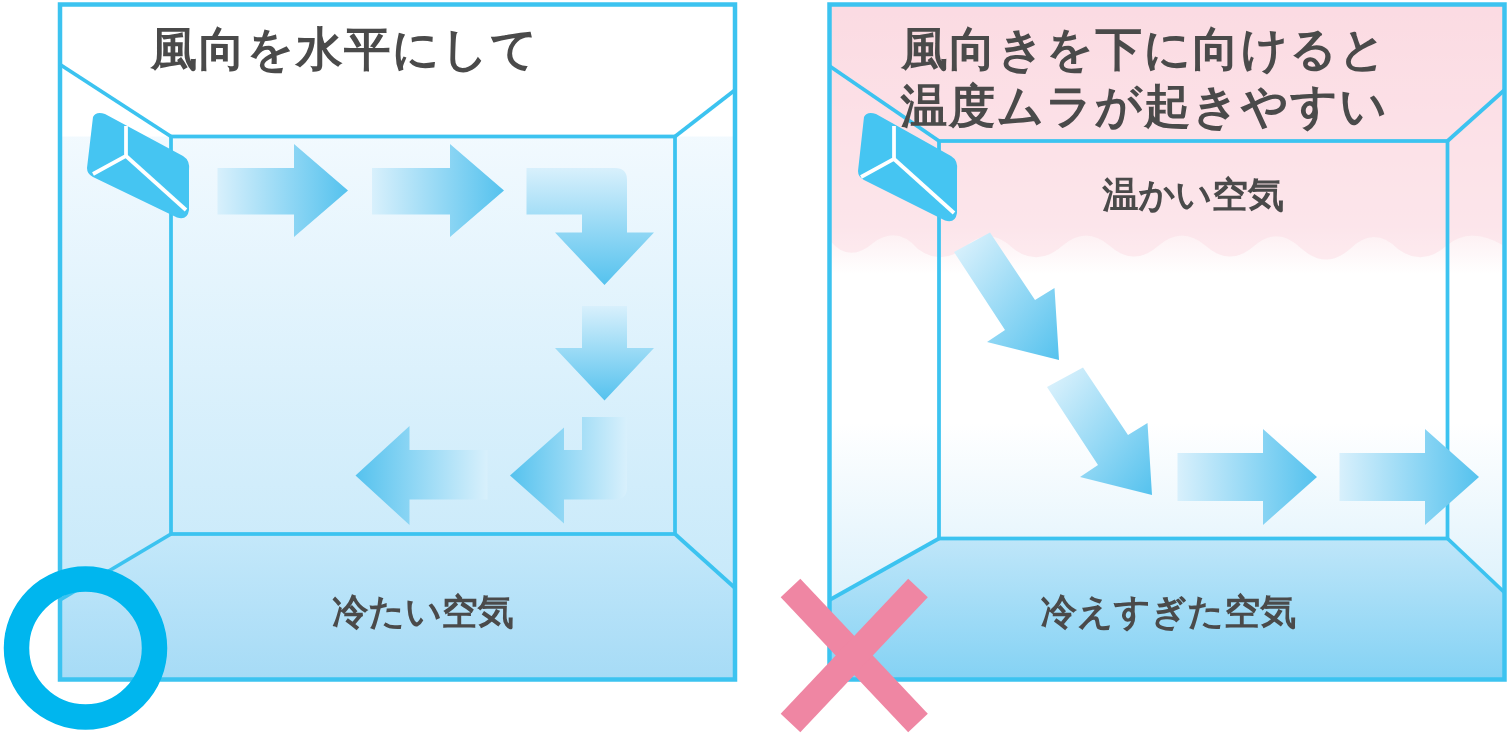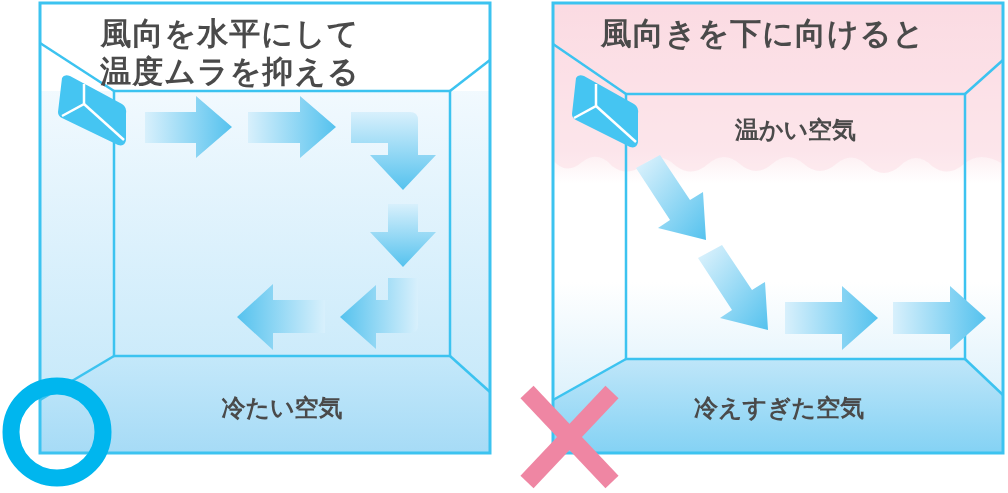--- a/index.html
+++ b/index.html
@@ -117,21 +117,21 @@
   </g>
 
   <g>
     <line x1="527" y1="392" x2="612" y2="482" stroke="#ef86a3" stroke-width="18"></line>
     <line x1="612" y1="392" x2="527" y2="482" stroke="#ef86a3" stroke-width="18"></line>
   </g>
 </svg>
 
 <div class="label title" style="left:40px; top:14px; width:380px;">
   <div>風向を水平にして</div>
-  <div>温度ムラを抑える</div>
 </div>
 <div class="label zone" style="left:114px; top:392px; width:336px;">冷たい空気</div>
 
 <div class="label title" style="left:553px; top:14px; width:420px;">
   <div>風向きを下に向けると</div>
+  <div>温度ムラが起きやすい</div>
 </div>
 <div class="label zone" style="left:626px; top:114px; width:339px;">温かい空気</div>
 <div class="label zone" style="left:589px; top:392px; width:380px;">冷えすぎた空気</div>
 
 </body></html>

